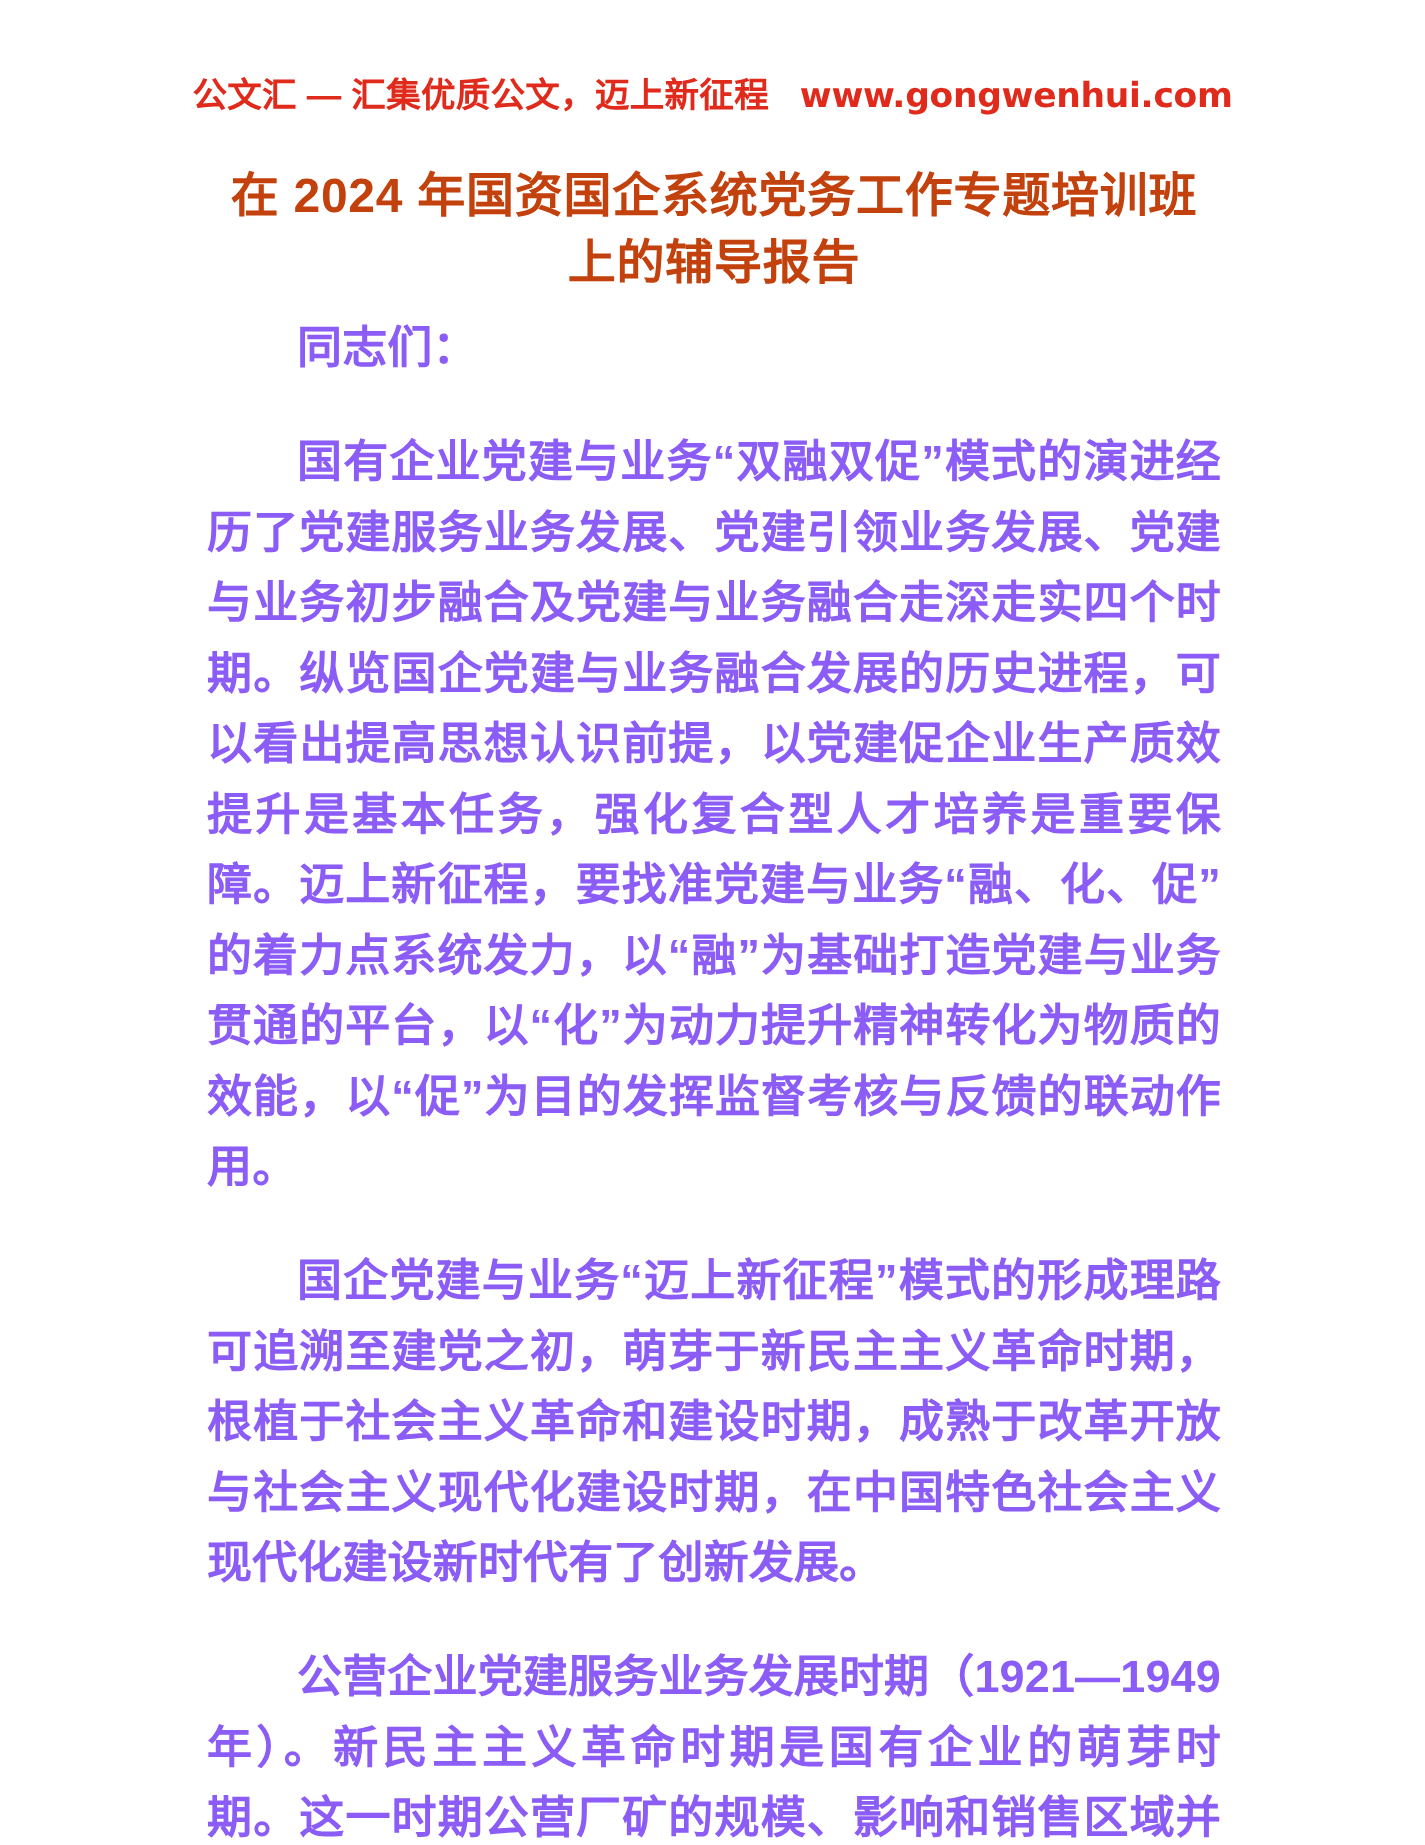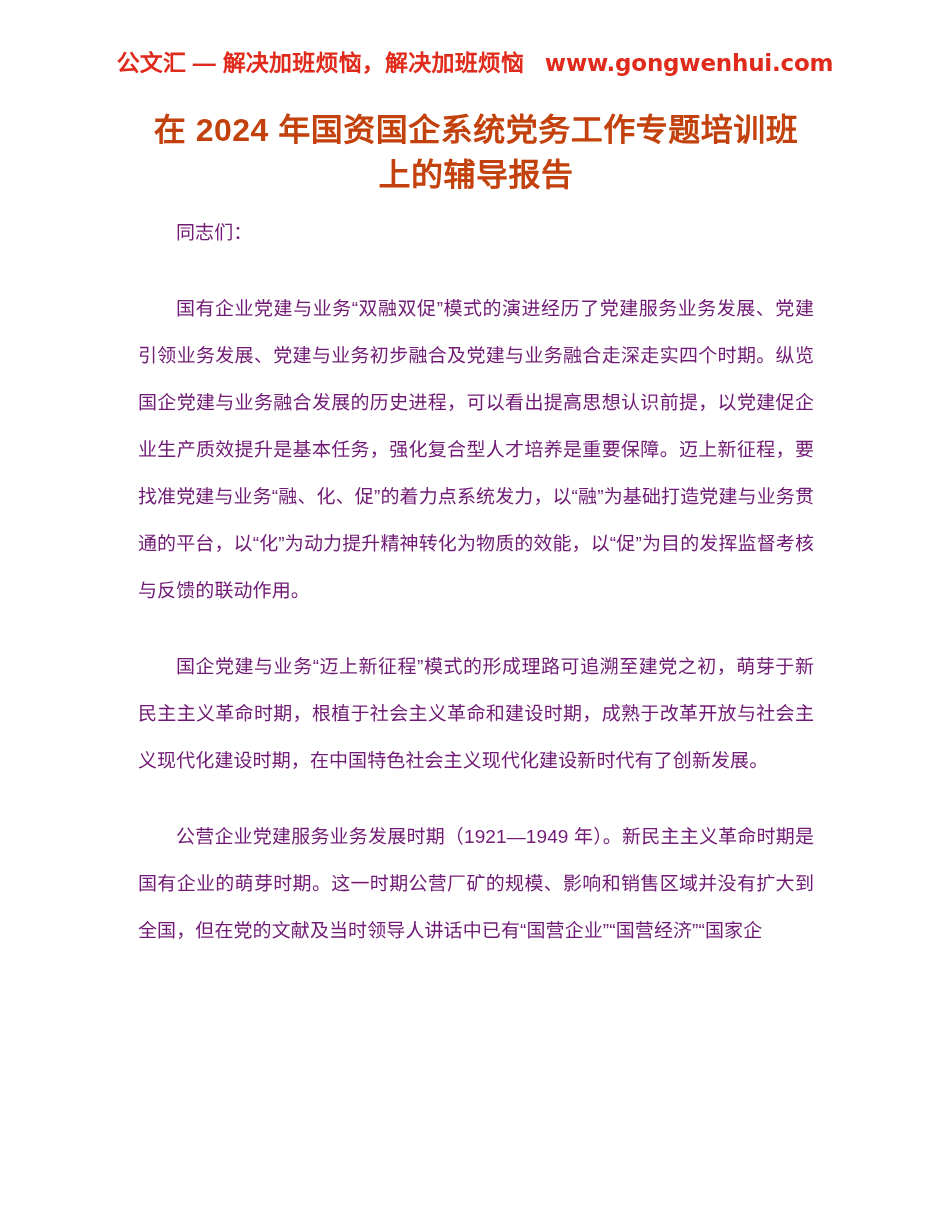--- a/index.html
+++ b/index.html
@@ -61,27 +61,28 @@
     line-height: 1.42;
     text-align: center;
     letter-spacing: 0.5px;
     margin: 0 0 10px 0;
     color: #c2410c;
   }
 
   .salutation,
   .para,
   .heading-para {
-    font-size: 19px;
+    font-size: 30px;
     line-height: 47px;
     text-align: justify;
     text-justify: inter-ideograph;
     margin: 0;
-    color: #701a75;
+    color: #8b5cf6;
     letter-spacing: 0.1px;
+    font-weight: bold;
   }
 
   .salutation {
     text-indent: 2em;
     text-align: left;
     margin-top: 4px;
   }
 
   .para {
     text-indent: 2em;
@@ -104,21 +105,21 @@
   .clipped {
     overflow: hidden;
   }
 </style>
 </head>
 <body>
 
 <div class="page">
 
   <div class="site-banner">
-    <span>公文汇 — 解决加班烦恼，解决加班烦恼 </span><span class="banner-url">www.gongwenhui.com</span>
+    <span>公文汇 — 汇集优质公文，迈上新征程 </span><span class="banner-url">www.gongwenhui.com</span>
   </div>
 
   <div class="doc">
 
     <h1 class="doc-title">在 2024 年国资国企系统党务工作专题培训班上的辅导报告</h1>
 
     <p class="salutation">同志们：</p>
 
     <p class="para stretch">国有企业党建与业务“双融双促”模式的演进经历了党建服务业务发展、党建引领业务发展、党建与业务初步融合及党建与业务融合走深走实四个时期。纵览国企党建与业务融合发展的历史进程，可以看出提高思想认识前提，以党建促企业生产质效提升是基本任务，强化复合型人才培养是重要保障。迈上新征程，要找准党建与业务“融、化、促”的着力点系统发力，以“融”为基础打造党建与业务贯通的平台，以“化”为动力提升精神转化为物质的效能，以“促”为目的发挥监督考核与反馈的联动作用。</p>
 

